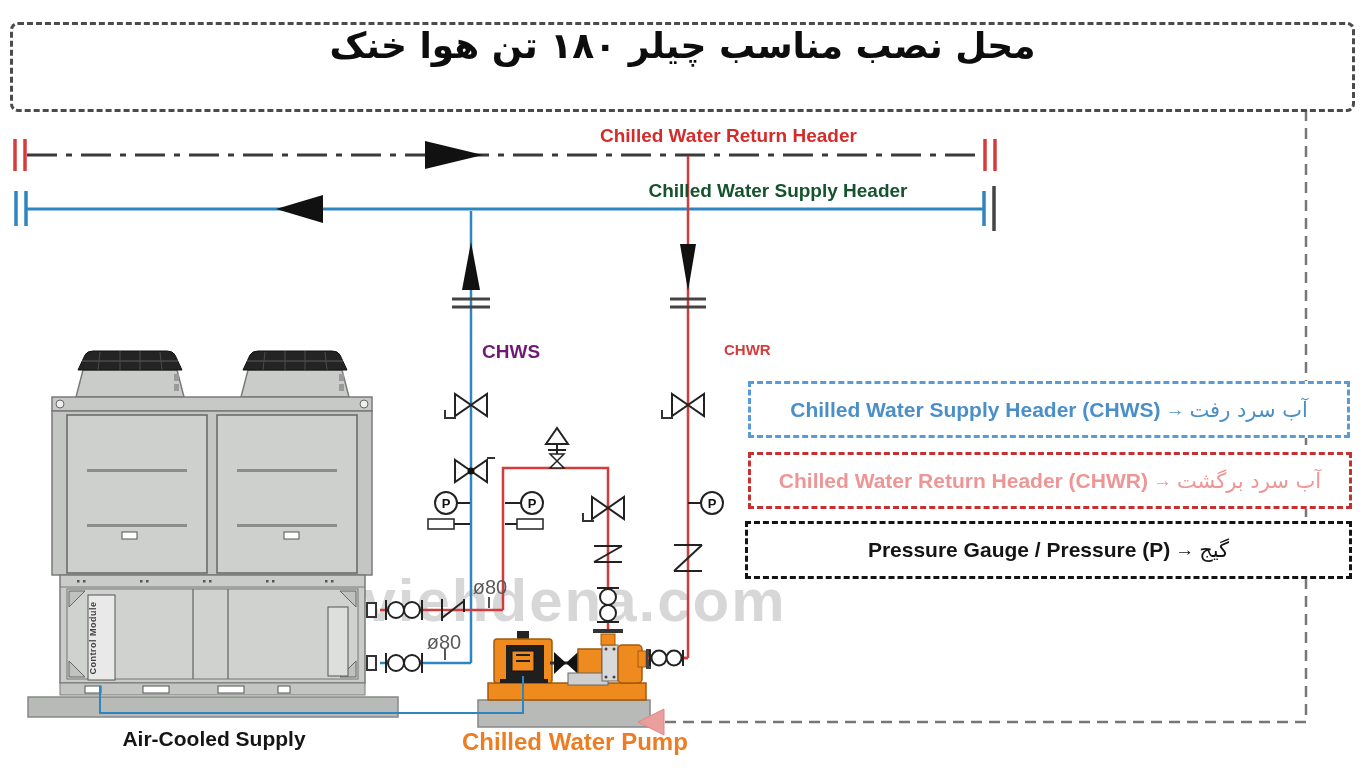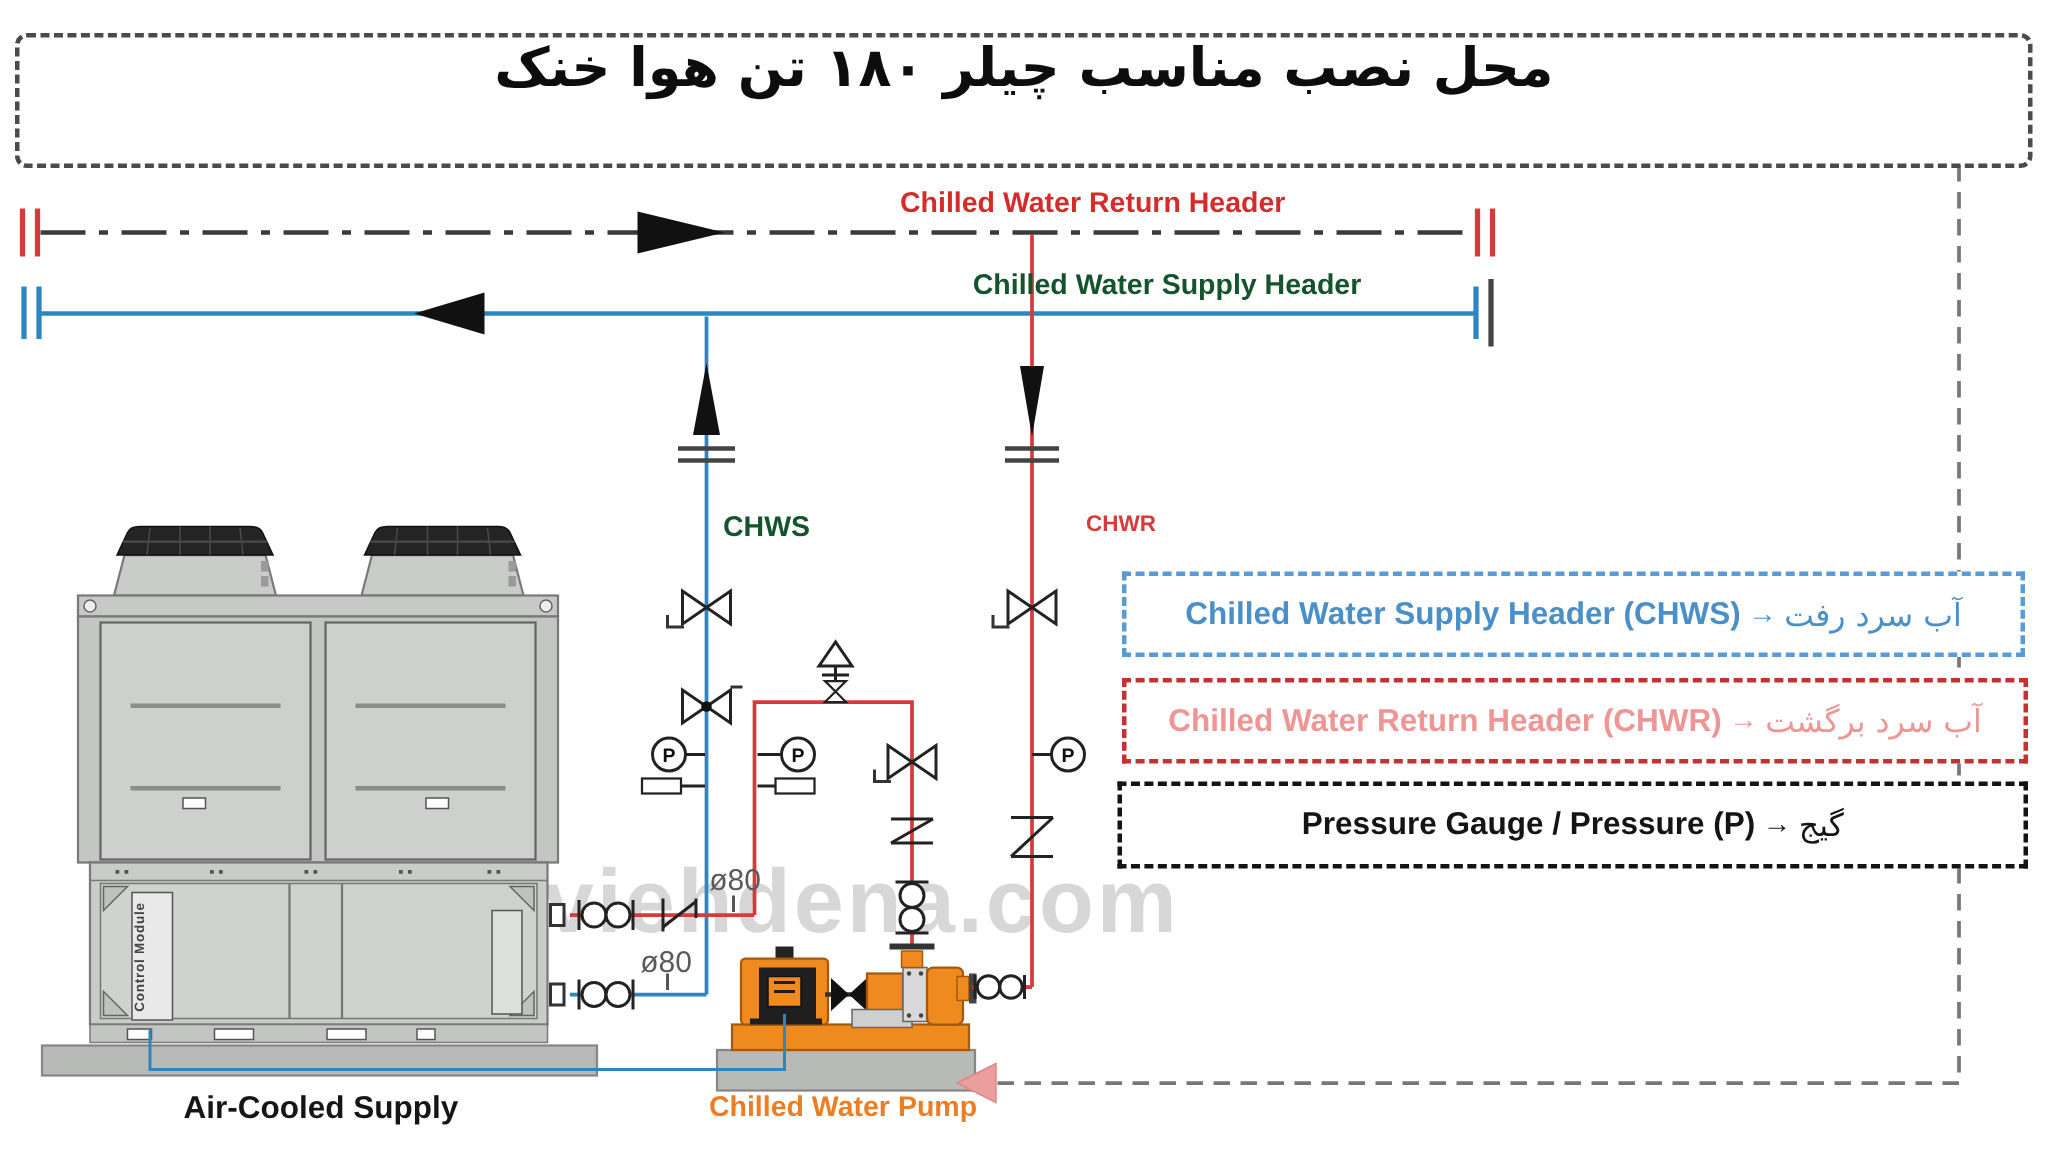--- a/index.html
+++ b/index.html
@@ -11,27 +11,27 @@
              border-radius:8px;display:flex;align-items:flex-start;justify-content:center;z-index:4;}
   #title-box span{font-family:"DejaVu Sans",sans-serif;font-weight:bold;font-size:36px;
                   color:#0d0d0d;direction:rtl;}
   
   #equip-layer{left:0;top:0;z-index:1;}
   #pipe-layer{left:0;top:0;z-index:3;}
   .lbl{z-index:4;font-weight:bold;white-space:nowrap;}
   
   #return-header-label{left:600px;top:125px;width:360px;font-size:19px;color:#d42b2b;}
   #supply-header-label{left:598px;top:180px;width:360px;text-align:center;font-size:19px;color:#14532d;}
-  #chws-label{left:482px;top:341px;font-size:19px;color:#14532d;}
+  #chws-label{left:482px;top:341px;font-size:19px;color:#701a75;}
   #chwr-label{left:724px;top:341px;font-size:15px;color:#d43c3c;}
   .dia{font-size:20px;color:#5a5a5a;font-weight:normal;z-index:4;}
   #dia-return{left:470px;top:576px;width:40px;text-align:center;}
   #dia-supply{left:424px;top:631px;width:40px;text-align:center;}
   #chiller-label{left:108px;top:727px;width:212px;text-align:center;font-size:21px;color:#151515;}
-  #pump-label{left:462px;top:728px;width:200px;text-align:center;font-size:19px;color:#ed7d23;}
+  #pump-label{left:462px;top:728px;width:200px;text-align:center;font-size:24px;color:#ed7d23;}
   #control-module-label{left:88px;top:599px;width:26px;height:80px;z-index:4;overflow:visible;}
   #control-module-label span{display:block;transform:rotate(-90deg) translate(-78px,0);
         transform-origin:0 0;font-size:9px;color:#444;width:78px;text-align:center;
         font-weight:bold;letter-spacing:.5px;}
   
   .legend-row{z-index:5;background:#fff;display:flex;align-items:center;justify-content:center;
               gap:7px;font-size:21px;font-weight:600;}
   #legend-supply{left:748px;top:381px;width:596px;height:51px;border:3px dashed #5b9bd5;color:#4a8fc8;}
   #legend-return{left:748px;top:452px;width:598px;height:51px;border:3px dashed #c53030;color:#ee9595;}
   #legend-gauge {left:745px;top:521px;width:601px;height:52px;border:3px dashed #141414;color:#141414;}

